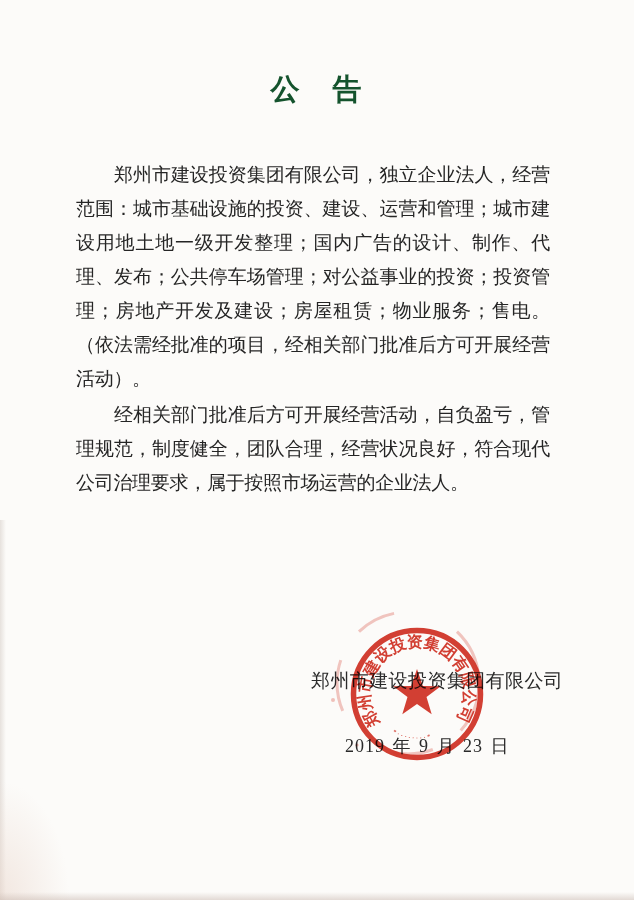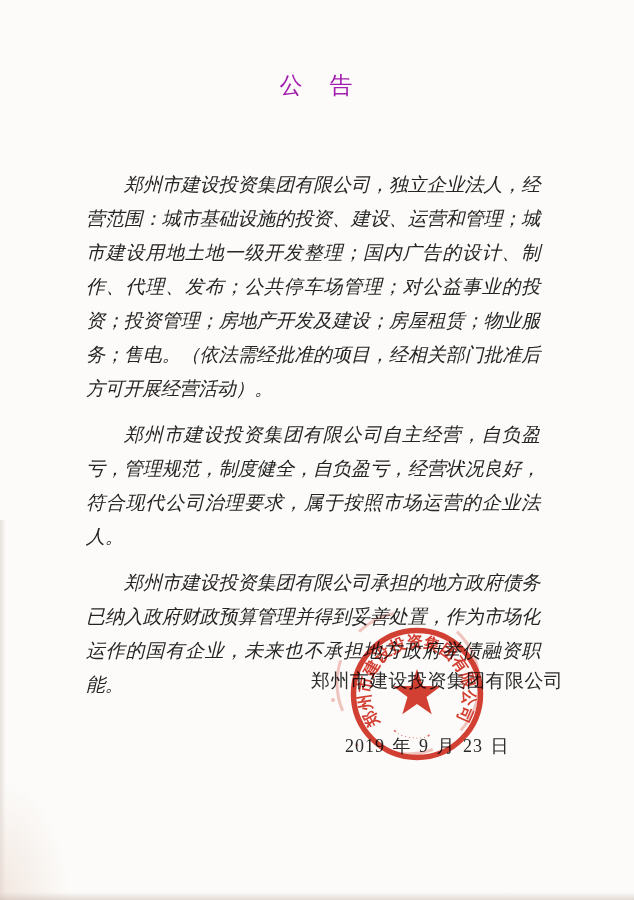--- a/index.html
+++ b/index.html
@@ -13,38 +13,37 @@
     width: 634px; height: 900px;
     background: #fcfbf9;
     overflow: hidden;
     color: #242424;
     font-family: "Liberation Serif", "DejaVu Serif", serif;
   }
   .doc-title {
     position: absolute;
     top: 70px; left: 0; width: 100%;
     text-align: center;
-    font-size: 23px;
-    font-weight: normal;
+    font-size: 29px;
+    font-weight: bold;
     letter-spacing: 2px;
-    color: #a21caf;
+    color: #14532d;
   }
   .doc-body {
     position: absolute;
     top: 156px; left: 74px; width: 478px;
     font-size: 19px;
     line-height: 34px;
     letter-spacing: -0.3px;
     text-align: justify;
     color: #252525;
   }
   .doc-body p {
-    margin: 12px;
+    margin: 2px;
     text-indent: 2em;
-    font-style: italic;
   }
   .sig-company {
     position: absolute;
     top: 668px; left: 311px;
     font-size: 19px;
     letter-spacing: 0.4px;
     color: #2a2a2a;
     white-space: nowrap;
   }
   .sig-date {
@@ -87,22 +86,21 @@
 </style>
 </head>
 <body>
 
 <div class="page">
 
   <div class="doc-title">公　告</div>
 
   <div class="doc-body">
     <p>郑州市建设投资集团有限公司，独立企业法人，经营范围：城市基础设施的投资、建设、运营和管理；城市建设用地土地一级开发整理；国内广告的设计、制作、代理、发布；公共停车场管理；对公益事业的投资；投资管理；房地产开发及建设；房屋租赁；物业服务；售电。（依法需经批准的项目，经相关部门批准后方可开展经营活动）。</p>
-    <p>郑州市建设投资集团有限公司自主经营，自负盈亏，管理规范，制度健全，自负盈亏，经营状况良好，符合现代公司治理要求，属于按照市场运营的企业法人。</p>
-    <p>郑州市建设投资集团有限公司承担的地方政府债务已纳入政府财政预算管理并得到妥善处置，作为市场化运作的国有企业，未来也不承担地方政府举债融资职能。</p>
+    <p>经相关部门批准后方可开展经营活动，自负盈亏，管理规范，制度健全，团队合理，经营状况良好，符合现代公司治理要求，属于按照市场运营的企业法人。</p>
   </div>
 
   <div class="sig-company">郑州市建设投资集团有限公司</div>
   <div class="sig-date">2019 年 9 月 23 日</div>
 
   <svg class="seal" viewBox="-88 -88 176 176" xmlns="http://www.w3.org/2000/svg">
 
     <circle cx="-9" cy="-11" r="71" fill="none" stroke="#d0281a" stroke-width="3" stroke-dasharray="52 34 40 68" opacity="0.28"></circle>
 
     <circle cx="0" cy="0" r="63.5" fill="none" stroke="#d0281a" stroke-width="5.5" opacity="0.95"></circle>

